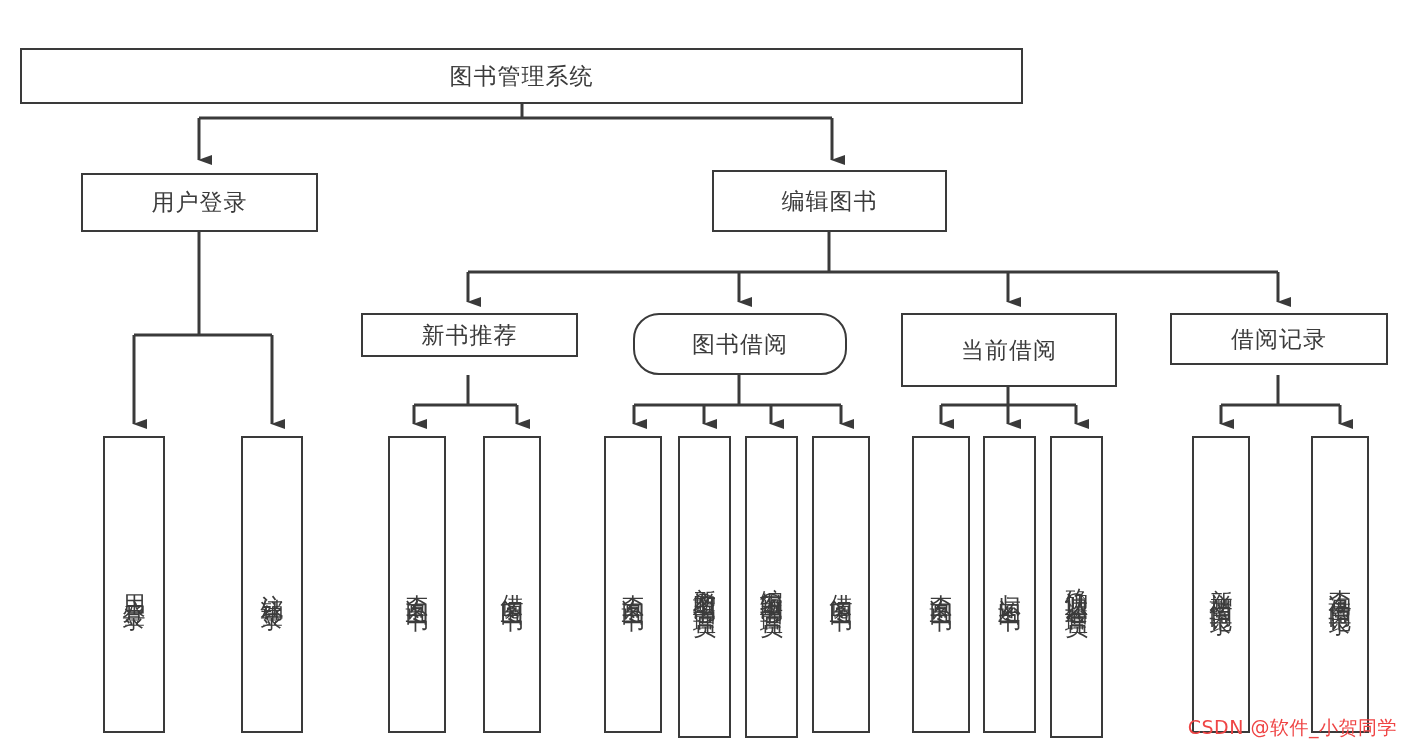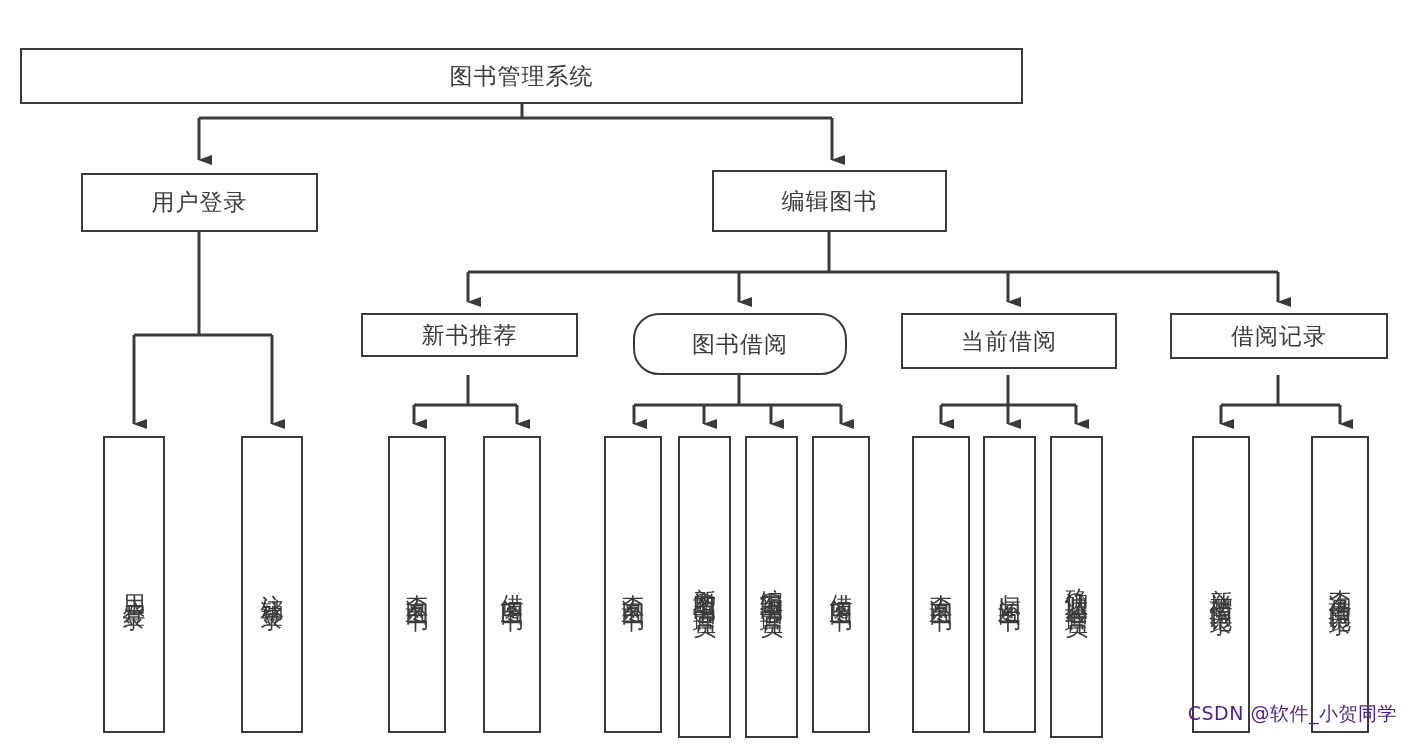--- a/index.html
+++ b/index.html
@@ -60,23 +60,23 @@
     line-height:1;
     white-space:nowrap;
     text-align:center;
   }
   .leaf.tall .vlabel{
     letter-spacing:4px;
   }
   .watermark{
     position:absolute;
     right:8px;
-    bottom:20px;
+    bottom:6px;
     font-size:19px;
-    color:#4c1d95;
+    color:#ef4444;
     letter-spacing:0.5px;
     white-space:nowrap;
     z-index:5;
   }
 </style>
 </head>
 <body>
 
 <div id="canvas">
 
@@ -143,25 +143,25 @@
   </div>
 
   <div class="node" style="left:361px; top:313px; width:217px; height:44px;">
     <span class="label">新书推荐</span>
   </div>
 
   <div class="node" style="left:633px; top:313px; width:214px; height:62px;border-radius:26px;">
     <span class="label">图书借阅</span>
   </div>
 
-  <div class="node" style="left:901px; top:313px; width:216px; height:56px;">
+  <div class="node" style="left:901px; top:313px; width:216px; height:74px;">
     <span class="label">当前借阅</span>
   </div>
 
-  <div class="node" style="left:1170px; top:313px; width:218px; height:46px;">
+  <div class="node" style="left:1170px; top:313px; width:218px; height:52px;">
     <span class="label">借阅记录</span>
   </div>
 
   <div class="leaf" style="left:103px; top:436px; width:62px; height:297px;">
     <span class="vlabel">用户登录</span>
   </div>
 
   <div class="leaf" style="left:241px; top:436px; width:62px; height:297px;">
     <span class="vlabel">注销登录</span>
   </div>

